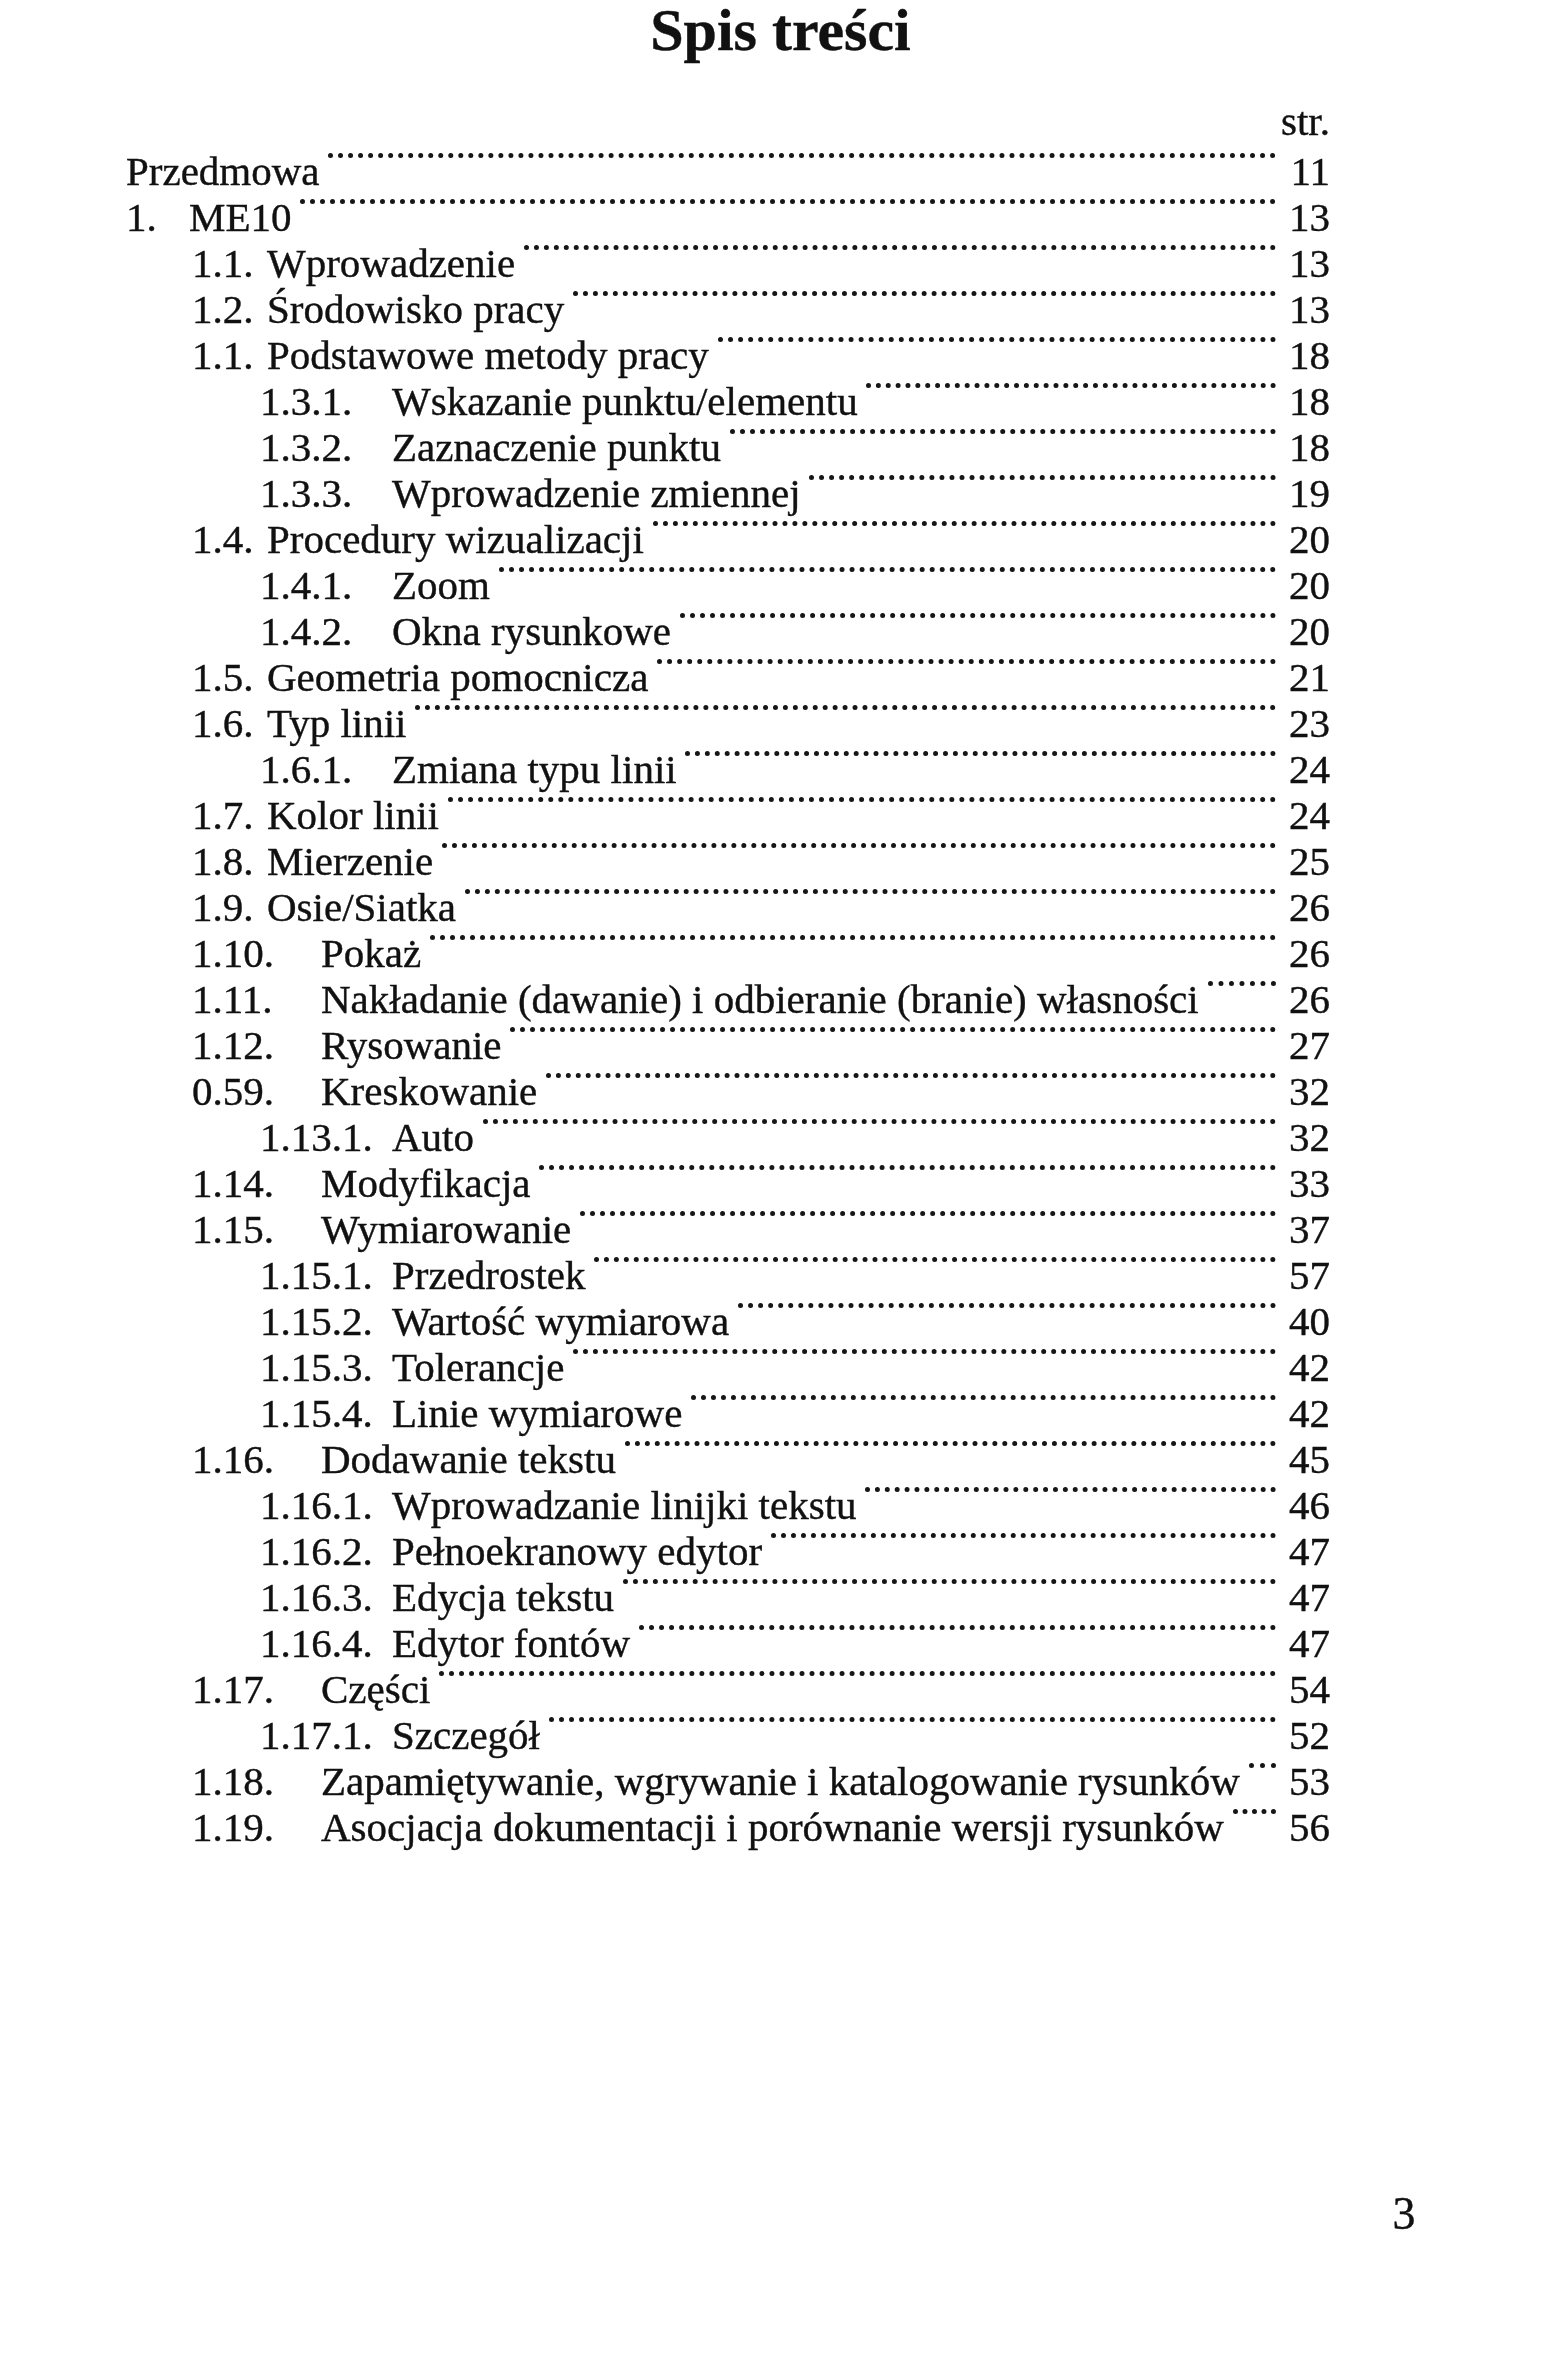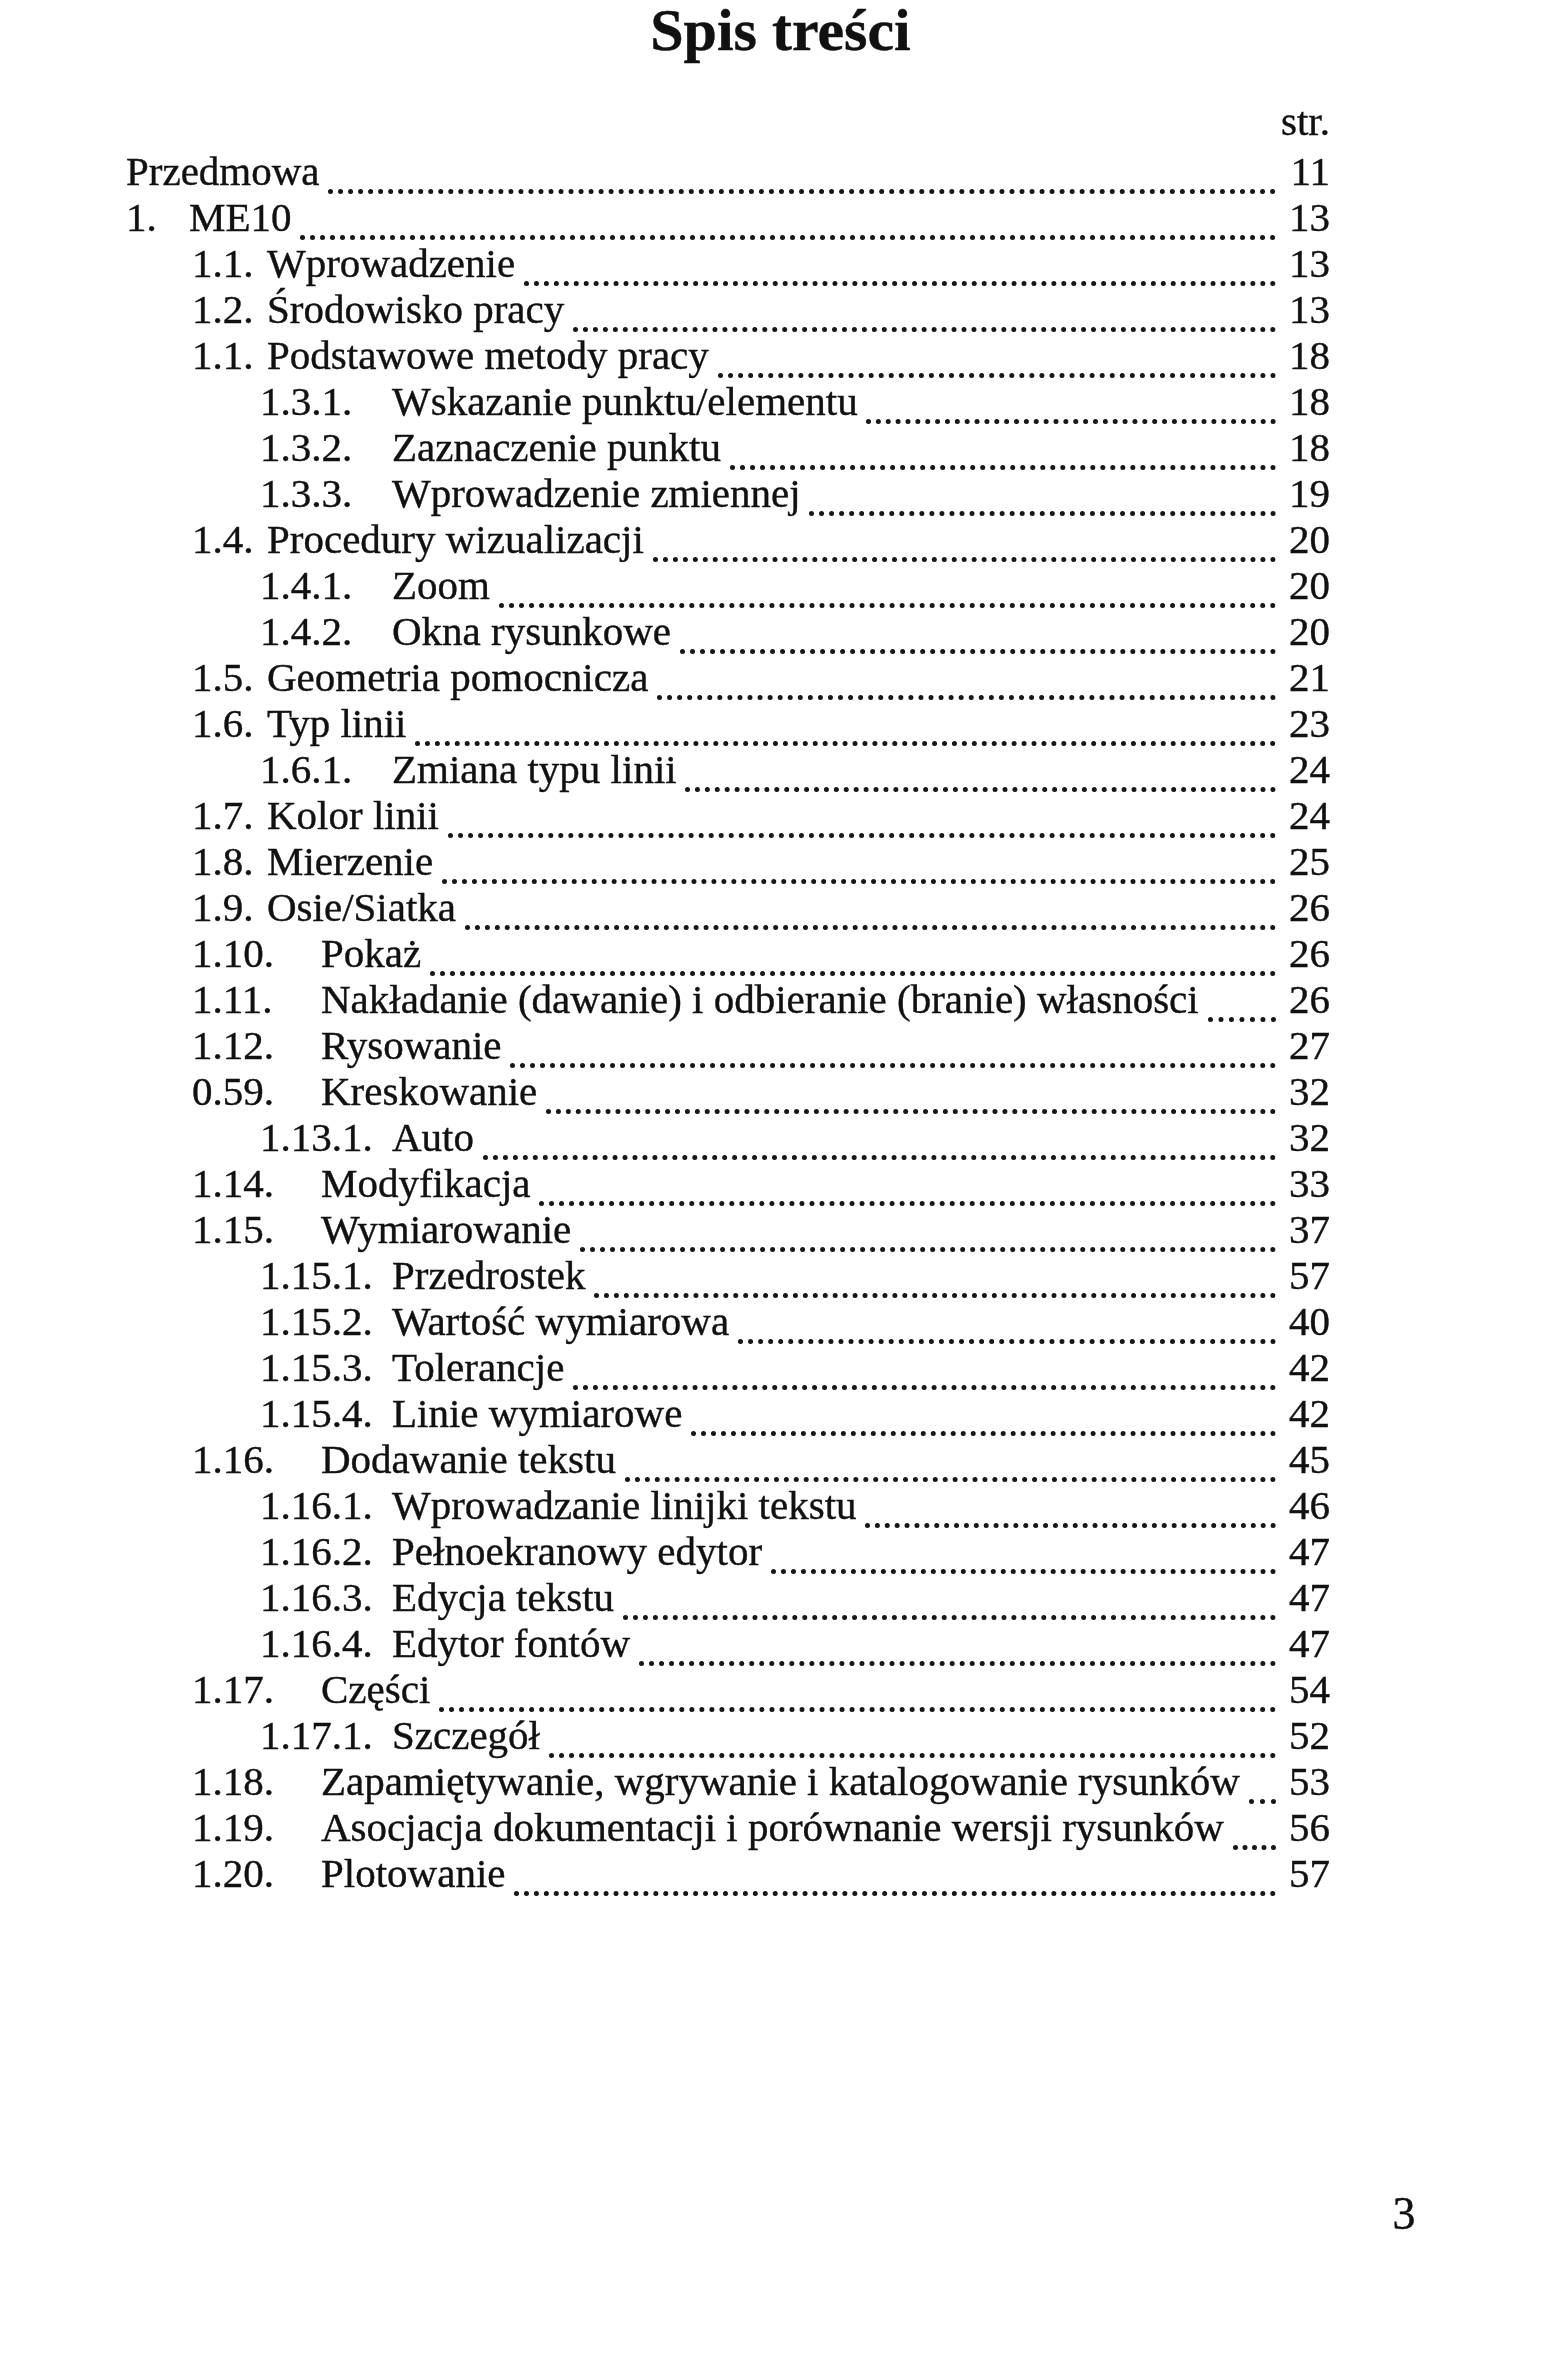--- a/index.html
+++ b/index.html
@@ -34,21 +34,21 @@
     text-align: right;
     font-size: 41px;
     line-height: 46px;
     -webkit-text-stroke: 0.4px currentColor;
   }
 
   .toc { margin-top: 3.5px; }
 
   .row {
     display: flex;
-    align-items: flex-end;
+    align-items: flex-start;
     font-size: 41px;
     line-height: 46px;
     white-space: nowrap;
     -webkit-text-stroke: 0.4px currentColor;
   }
 
   .lab { flex: 0 0 auto; display: inline-block; }
   .lvl0 .lab { min-width: 63px; }
   .lvl1 .lab { min-width: 75px; }
   .lvl1.wide .lab { min-width: 129px; }
@@ -310,26 +310,20 @@
           <span class="ttl">Zapamiętywanie, wgrywanie i katalogowanie rysunków</span>
           <span class="dots"></span>
           <span class="num">53</span>
         </div>
         <div class="row lvl1 wide">
           <span class="lab">1.19.</span>
           <span class="ttl">Asocjacja dokumentacji i porównanie wersji rysunków</span>
           <span class="dots"></span>
           <span class="num">56</span>
         </div>
-        <div class="row lvl1 wide">
-          <span class="lab">1.20.</span>
-          <span class="ttl">Plotowanie</span>
-          <span class="dots"></span>
-          <span class="num">57</span>
-        </div>
       </div>
 
   </div>
 
   <div class="folio">3</div>
 
 </div>
 
 
 </body></html>

